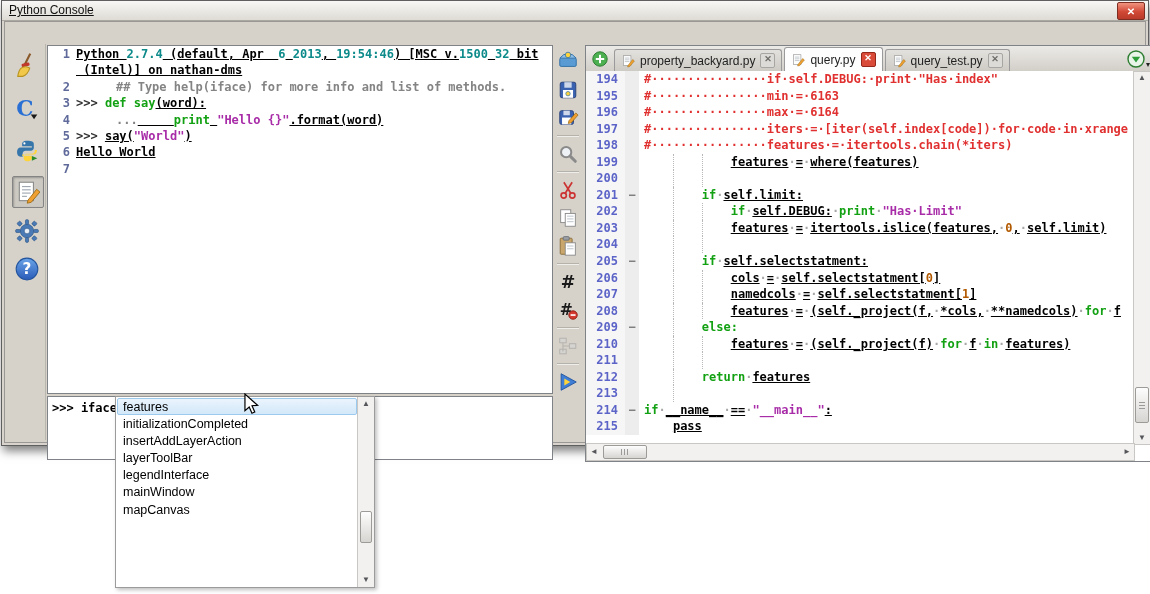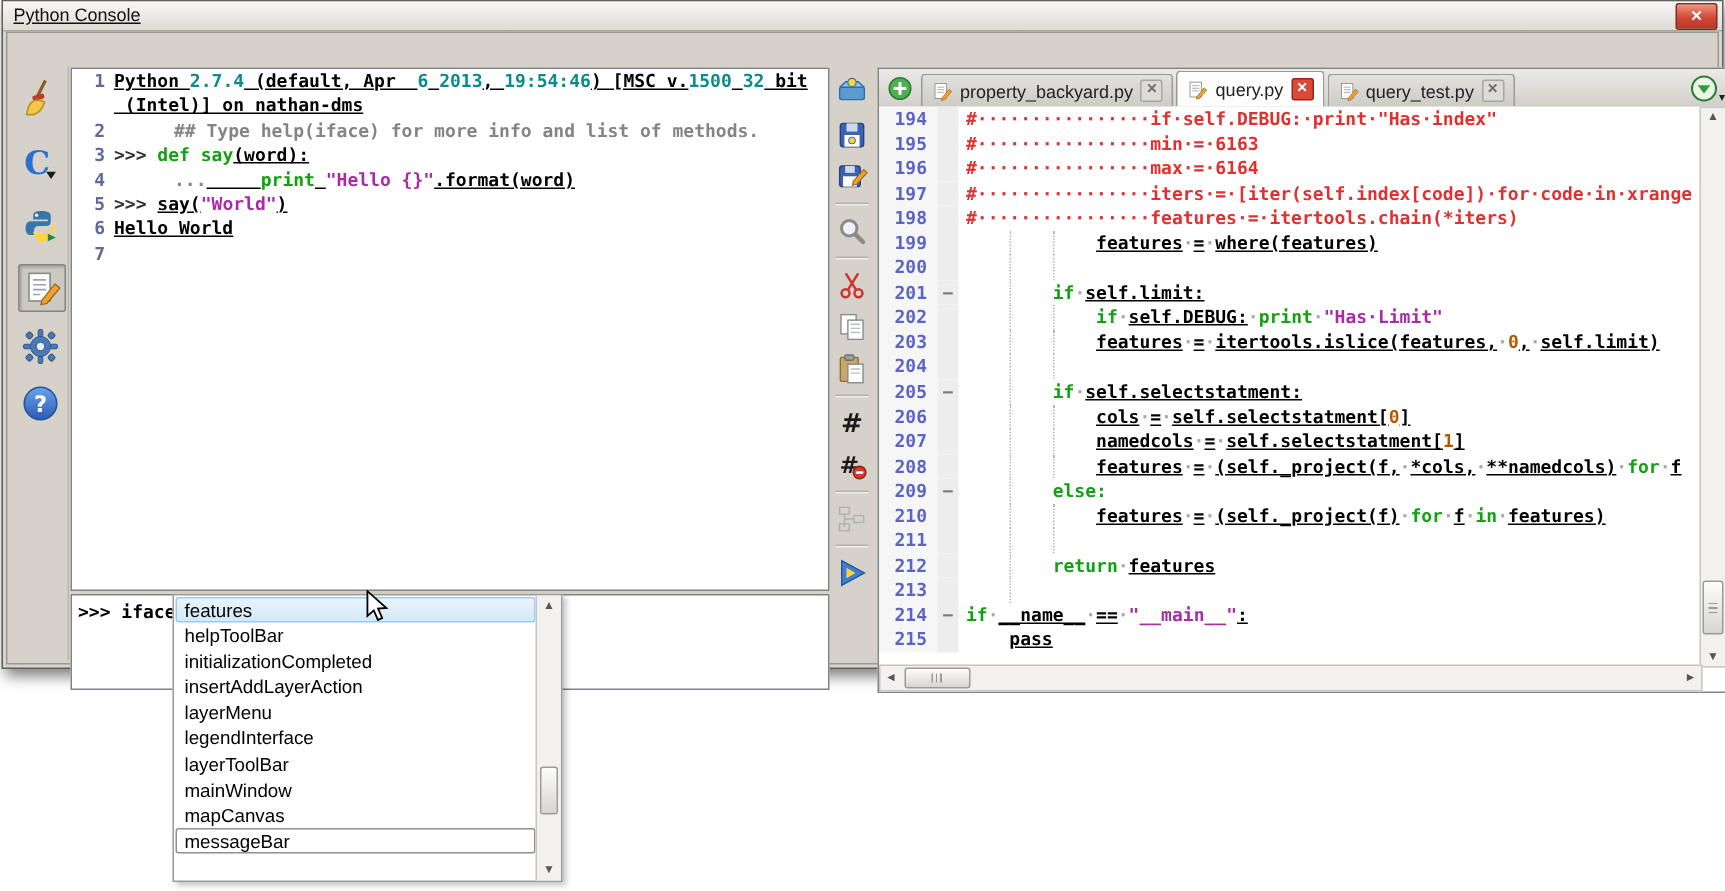--- a/index.html
+++ b/index.html
@@ -310,29 +310,26 @@
             </div>
           <div class="sb-arrow" style="right:3px;top:4px;">►</div>
         </div>
       </div>
     </div>
   </div>
 
   <div id="ac">
     <div id="ac-list">
         <div class="ac-item selected">features</div>
-        <div class="ac-item">helpToolBar</div>
         <div class="ac-item">initializationCompleted</div>
         <div class="ac-item">insertAddLayerAction</div>
-        <div class="ac-item">layerMenu</div>
+        <div class="ac-item">layerToolBar</div>
         <div class="ac-item">legendInterface</div>
-        <div class="ac-item">layerToolBar</div>
         <div class="ac-item">mainWindow</div>
         <div class="ac-item">mapCanvas</div>
-        <div class="ac-item focused">messageBar</div>
       </div>
     <div id="acsb" class="sb">
       <div class="sb-arrow" style="top:3px;left:0;right:0;">▲</div>
       <div class="sb-thumb" style="left:2px;right:2px;top:114px;height:30px;"></div>
       <div class="sb-arrow" style="bottom:3px;left:0;right:0;">▼</div>
     </div>
   </div>
 
   <div id="cursor">
     <svg width="17" height="24" viewBox="0 0 14 22">

